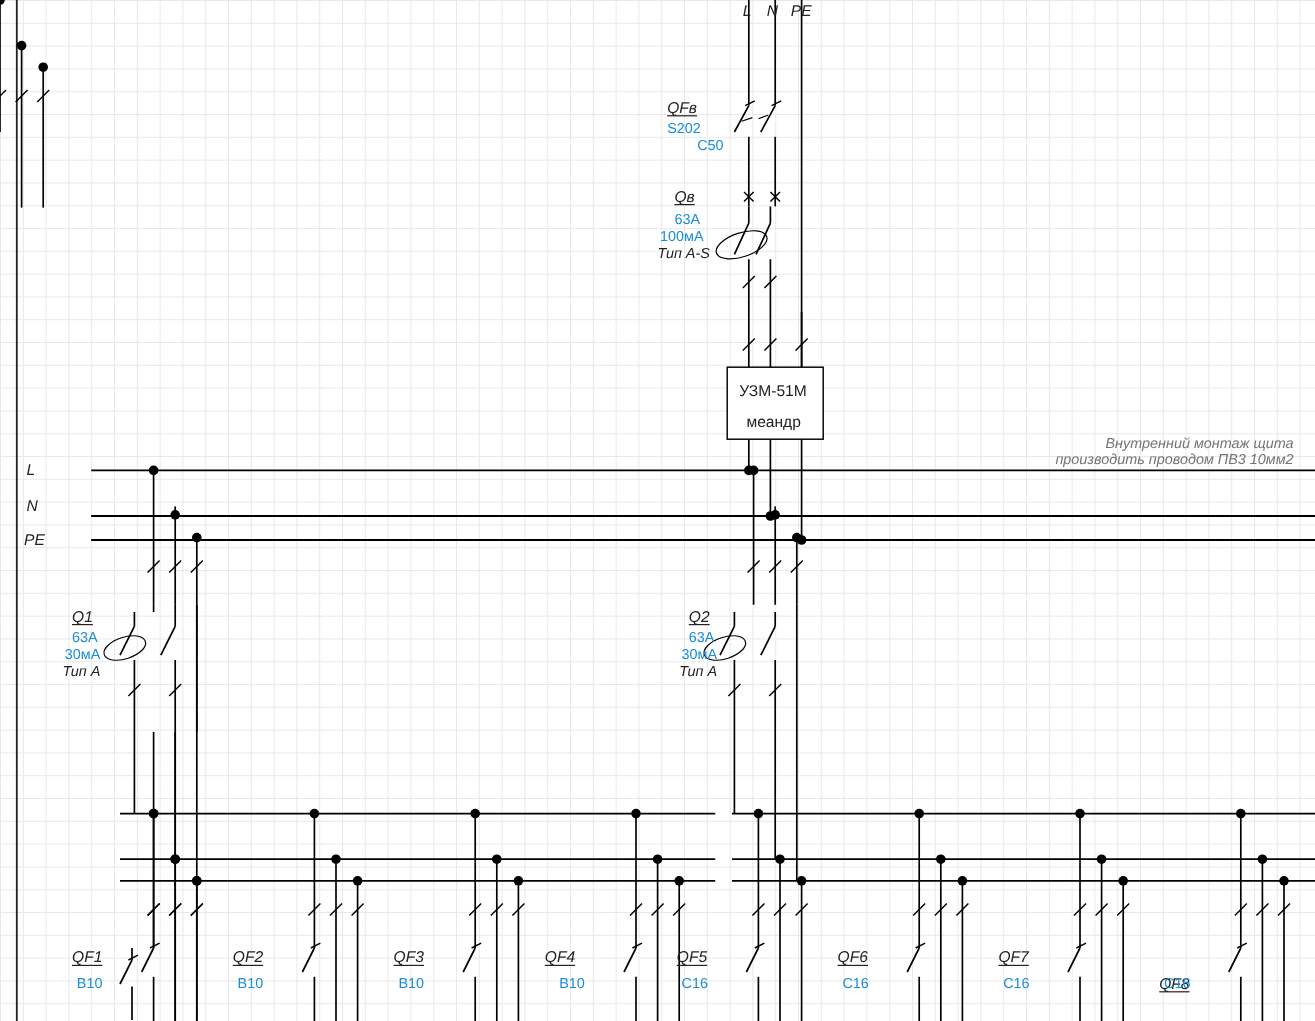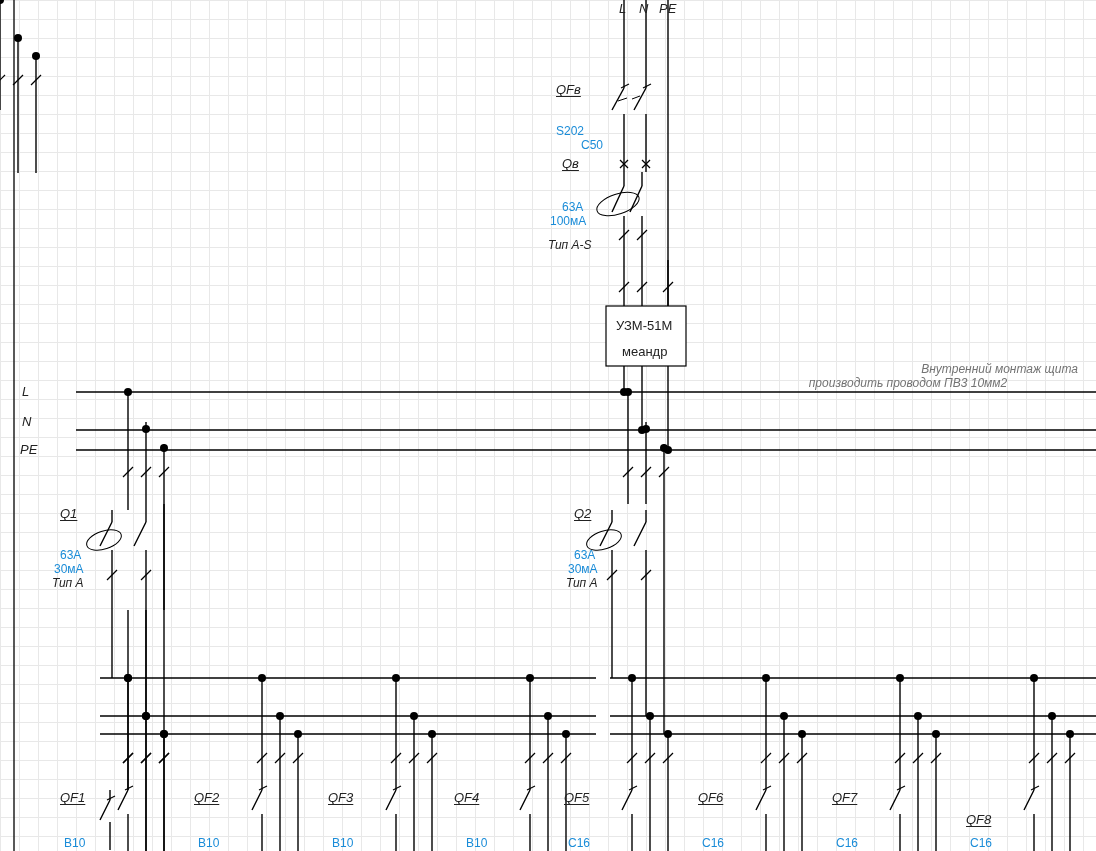--- a/index.html
+++ b/index.html
@@ -34,21 +34,20 @@
   .lbl-u {
     text-decoration: underline;
     text-underline-offset: 2px;
   }
   .lbl-blue {
     color: #1a8cd8;
     font-style: normal;
   }
   .lbl-small {
     font-size: 12px;
-    margin-top: 24px;
   }
   .lbl-note {
     font-style: italic;
     font-size: 12px;
     color: #737373;
     text-align: right;
   }
   svg { display: block; }
 </style>
 </head>
@@ -332,27 +331,27 @@
 <div class="lbl" style="left:639px;top:1px;">N</div>
 <div class="lbl" style="left:659px;top:1px;">PE</div>
 
 <div class="lbl lbl-u" style="left:556px;top:82px;">QFв</div>
 <div class="lbl lbl-blue lbl-small" style="left:556px;top:100px;">S202</div>
 <div class="lbl lbl-blue lbl-small" style="left:581px;top:114px;">C50</div>
 
 <div class="lbl lbl-u" style="left:562px;top:156px;">Qв</div>
 <div class="lbl lbl-blue lbl-small" style="left:562px;top:176px;">63A</div>
 <div class="lbl lbl-blue lbl-small" style="left:550px;top:190px;">100мА</div>
-<div class="lbl lbl-small" style="left:548px;top:214px;font-style:italic;">Тип A-S</div>
+<div class="lbl lbl-small" style="left:548px;top:204px;font-style:italic;">Тип A-S</div>
 
 <div class="lbl" style="left:616px;top:318px;font-style:normal;">УЗМ-51М</div>
 <div class="lbl" style="left:622px;top:344px;font-style:normal;">меандр</div>
 
 <div class="lbl lbl-note" style="left:738px;top:362px;width:340px;">Внутренний монтаж щита</div>
-<div class="lbl lbl-note" style="left:738px;top:376px;width:340px;text-align:center;">производить проводом ПВ3 10мм2</div>
+<div class="lbl lbl-note" style="left:738px;top:376px;width:340px;">производить проводом ПВ3 10мм2</div>
 
 <div class="lbl" style="left:22px;top:384px;">L</div>
 <div class="lbl" style="left:22px;top:414px;">N</div>
 <div class="lbl" style="left:20px;top:442px;">PE</div>
 
 <div class="lbl lbl-u" style="left:60px;top:506px;">Q1</div>
 <div class="lbl lbl-blue lbl-small" style="left:60px;top:524px;">63A</div>
 <div class="lbl lbl-blue lbl-small" style="left:54px;top:538px;">30мА</div>
 <div class="lbl lbl-small" style="left:52px;top:552px;font-style:italic;">Тип A</div>
 

